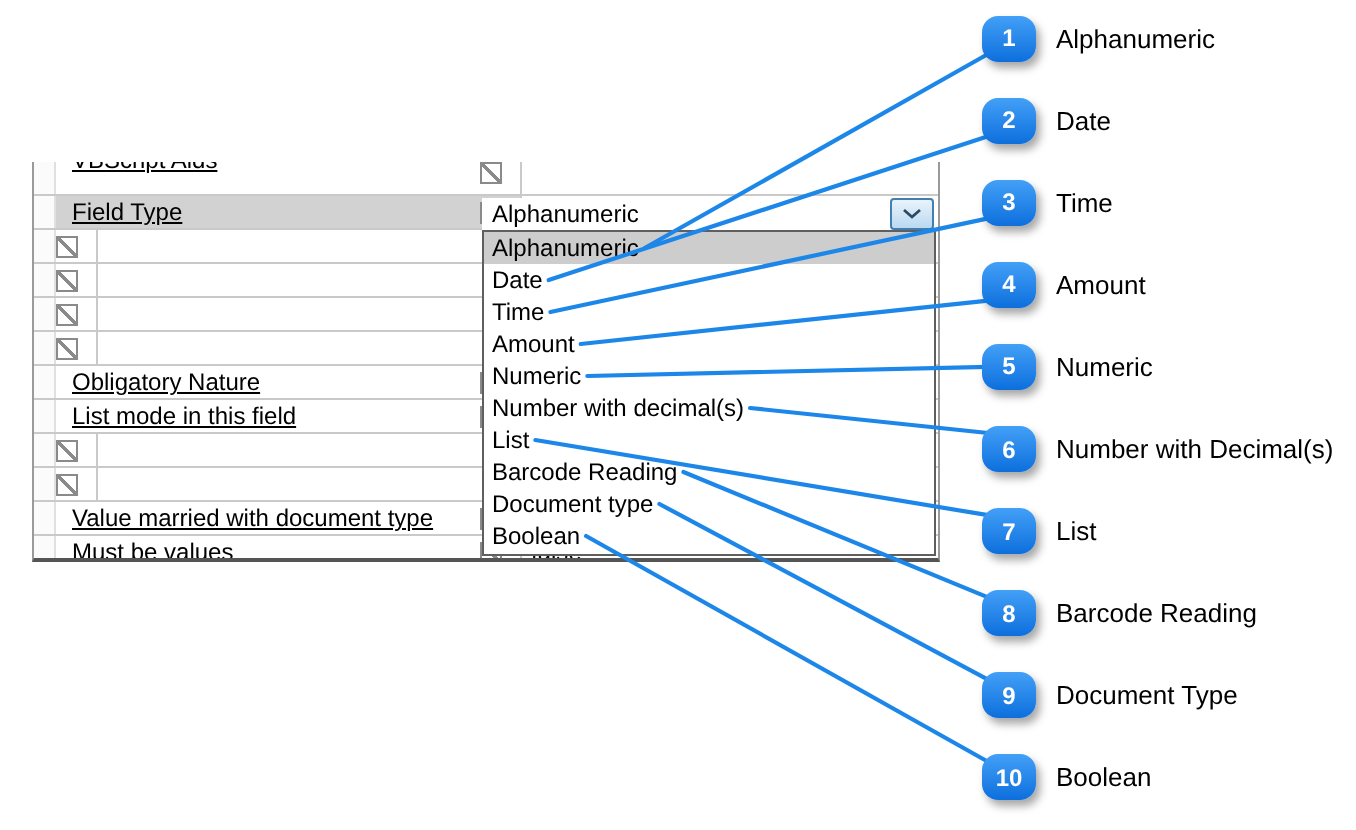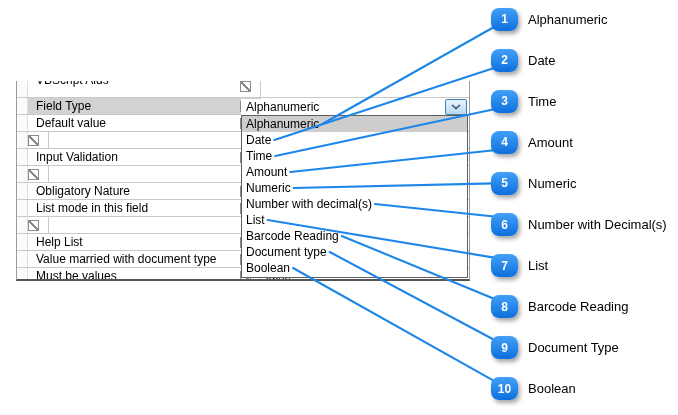--- a/index.html
+++ b/index.html
@@ -20,21 +20,21 @@
     border:1px solid #9a9a9a;border-top:none;border-bottom:2px solid #555;
     box-sizing:border-box;background:#fff;overflow:hidden;
   }
   .rows{position:absolute;left:0;top:0;right:0;}
   .row{
     display:flex;height:17px;box-sizing:border-box;border-bottom:1px solid #c9c9c9;
     font-size:12px;color:#000;overflow:hidden;align-items:stretch;background:#fff;
   }
   .row.selected{background:var(--row-sel);}
   .row .gutter{flex:0 0 10px;border-right:1px solid #e0e0e0;background:#fbfbfb;}
-  .row .rowlabel{flex:1;padding-left:8px;line-height:16px;white-space:nowrap;overflow:hidden;}
+  .row .rowlabel{flex:1;padding-left:8px;line-height:16px;white-space:nowrap;overflow:hidden;text-decoration:underline;}
   .row.clip-top .rowlabel{margin-top:-9px;}
   .row.clip-top .rowicon{margin-top:-6px;}
   .row .iconcell{flex:0 0 20px;display:flex;align-items:center;justify-content:flex-start;border-right:1px solid #c9c9c9;}
   .rowicon{
     width:9px;height:9px;border:1px solid #8a8a8a;background-color:#fff;
     background-image:linear-gradient(45deg,transparent 44%,#8a8a8a 44%,#8a8a8a 58%,transparent 58%);
   }
   .row .rowvalue{flex:1;padding-left:5px;line-height:16px;white-space:nowrap;background:#fff;overflow:hidden;}
   .row.selected .rowvalue{background:#fff;}
   
@@ -97,38 +97,36 @@
           <span class="gutter"></span>
           <span class="rowlabel">Field Type</span>
           <span class="iconcell">
             <span class="rowicon"></span>
           </span>
           <span class="rowvalue"></span>
         </div>
 
         <div class="row">
           <span class="gutter"></span>
-          <span class="rowlabel">Default value</span>
-          <span class="iconcell">
-            <span class="rowicon"></span>
-          </span>
-          <span class="rowvalue"></span>
-        </div>
-
-        <div class="row">
-          <span class="gutter"></span>
-          <span class="iconcell">
-            <span class="rowicon"></span>
-          </span>
-          <span class="rowvalue"></span>
-        </div>
-
-        <div class="row">
-          <span class="gutter"></span>
-          <span class="rowlabel">Input Validation</span>
+          <span class="iconcell">
+            <span class="rowicon"></span>
+          </span>
+          <span class="rowvalue"></span>
+        </div>
+
+        <div class="row">
+          <span class="gutter"></span>
+          <span class="iconcell">
+            <span class="rowicon"></span>
+          </span>
+          <span class="rowvalue"></span>
+        </div>
+
+        <div class="row">
+          <span class="gutter"></span>
           <span class="iconcell">
             <span class="rowicon"></span>
           </span>
           <span class="rowvalue"></span>
         </div>
 
         <div class="row">
           <span class="gutter"></span>
           <span class="iconcell">
             <span class="rowicon"></span>
@@ -157,21 +155,20 @@
         <div class="row">
           <span class="gutter"></span>
           <span class="iconcell">
             <span class="rowicon"></span>
           </span>
           <span class="rowvalue"></span>
         </div>
 
         <div class="row">
           <span class="gutter"></span>
-          <span class="rowlabel">Help List</span>
           <span class="iconcell">
             <span class="rowicon"></span>
           </span>
           <span class="rowvalue"></span>
         </div>
 
         <div class="row">
           <span class="gutter"></span>
           <span class="rowlabel">Value married with document type</span>
           <span class="iconcell">

